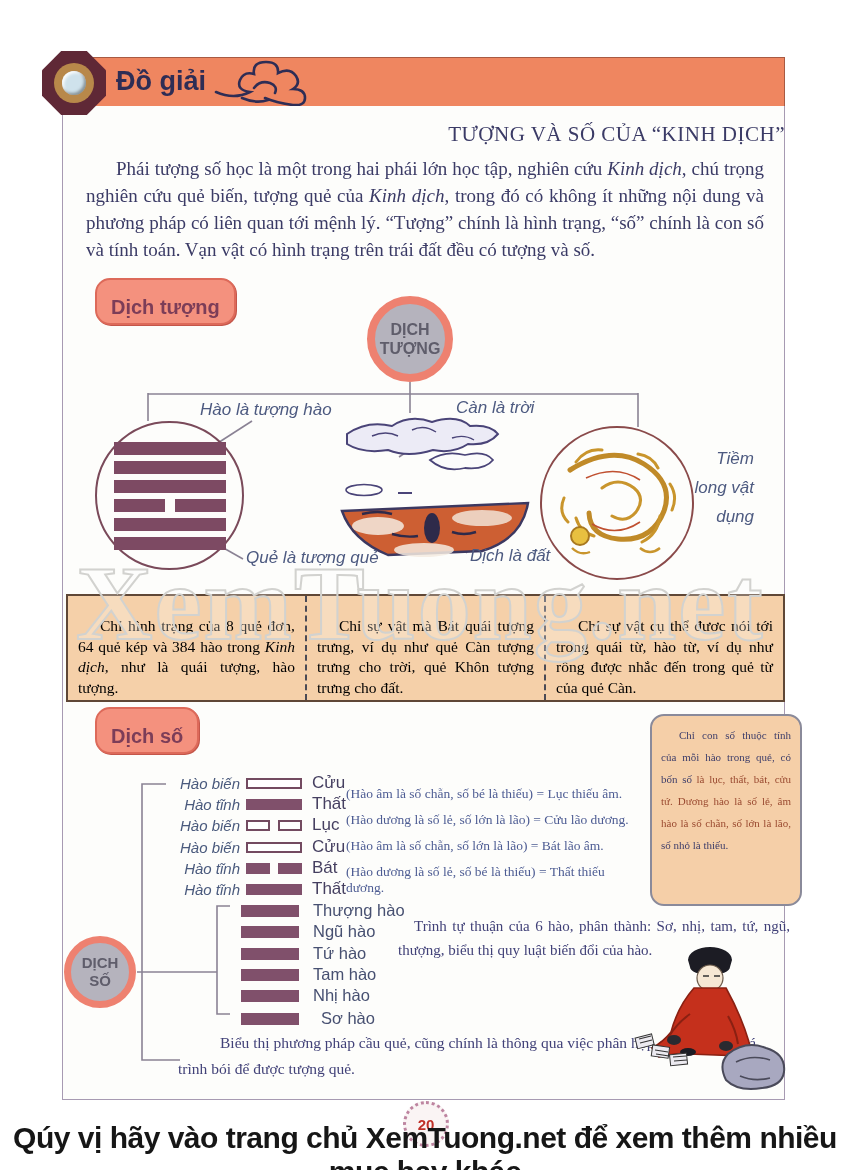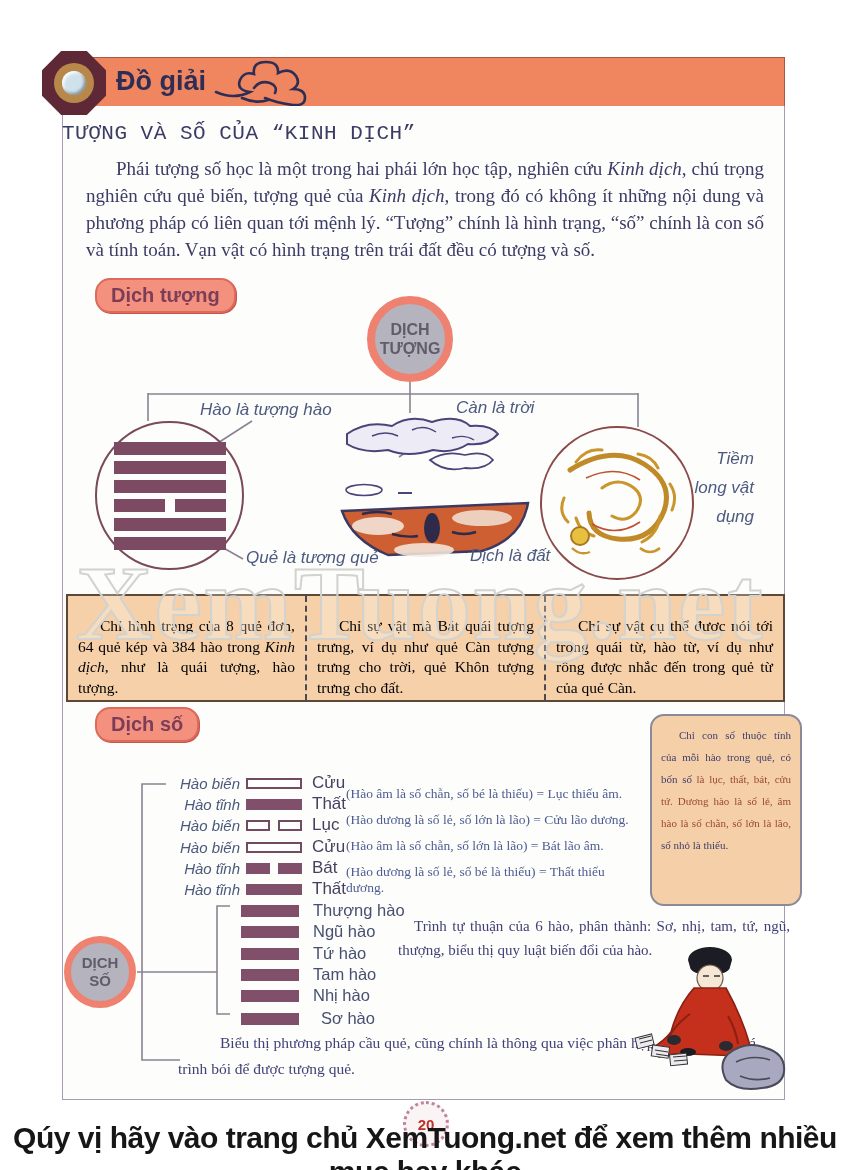--- a/index.html
+++ b/index.html
@@ -18,29 +18,29 @@
   .bagua .core { width:24px; height:24px; border-radius:50%; background:#cfe2ec;
     box-shadow:inset -2px -2px 3px rgba(0,0,0,.35), inset 2px 2px 3px rgba(255,255,255,.9); }
   .header-title { position:absolute; left:116px; top:66px; font-family:"Liberation Sans",sans-serif;
     font-weight:bold; font-size:27px; color:#2e2d55; z-index:4; }
   .flourish { position:absolute; left:212px; top:58px; z-index:4; }
 
   
   .frame { position:absolute; left:62px; top:106px; width:723px; height:994px;
     border:1px solid #a79ab2; border-top:none; background:#fdfdfb; }
 
-  .doc-title { position:absolute; left:62px; top:122px; width:723px; text-align:left;
-    font-size:21px; color:#3b3b66; letter-spacing:.5px;font-family:Liberation Mono, monospace; }
+  .doc-title { position:absolute; left:62px; top:122px; width:723px; text-align:right;
+    font-size:21px; color:#3b3b66; letter-spacing:.5px; }
   .intro { position:absolute; left:86px; top:155px; width:678px; font-size:19px; line-height:27px;
     color:#3b3b66; text-align:justify; text-indent:30px; }
   .intro i { font-style:italic; }
 
   .tag { position:absolute; font-family:"Liberation Sans",sans-serif; font-weight:bold; font-size:20px;
     color:#7c3d58; background:#f4917e; border:2px solid #dd6a5a; border-radius:15px;
-    padding:4px 14px 4px; box-shadow:1px 1px 0 #c4564a; z-index:3; }
+    padding:16px 14px 4px; box-shadow:1px 1px 0 #c4564a; z-index:3; }
   .tag-tuong { left:95px; top:278px; }
   .tag-so { left:95px; top:707px; }
 
   .ring-circle { position:absolute; border-radius:50%; background:#b5b3bd; border:8px solid #ee8170;
     display:flex; flex-direction:column; align-items:center; justify-content:center; z-index:3;
     font-family:"Liberation Sans",sans-serif; font-weight:bold; color:#5f5d6b; text-align:center; }
   .circle-tuong { left:367px; top:296px; width:86px; height:86px; font-size:16px; line-height:19px; }
   .circle-so { left:64px; top:936px; width:72px; height:72px; border-width:7px; font-size:15px; line-height:18px; }
 
   .conn { position:absolute; left:0; top:0; z-index:1; pointer-events:none; }

